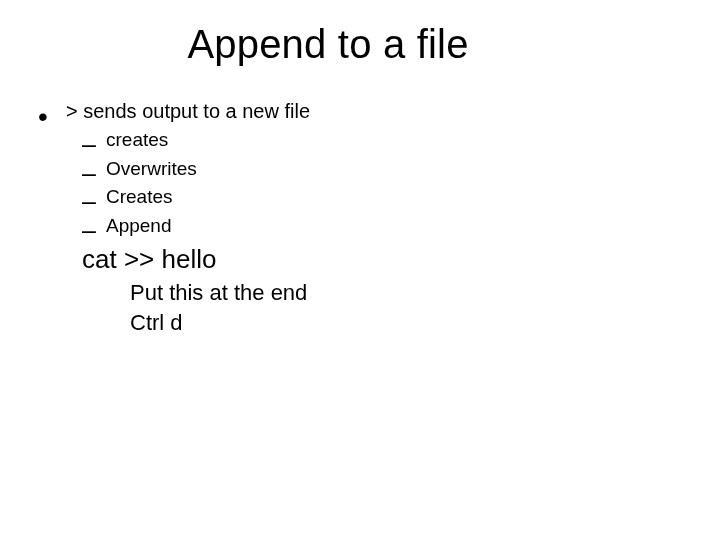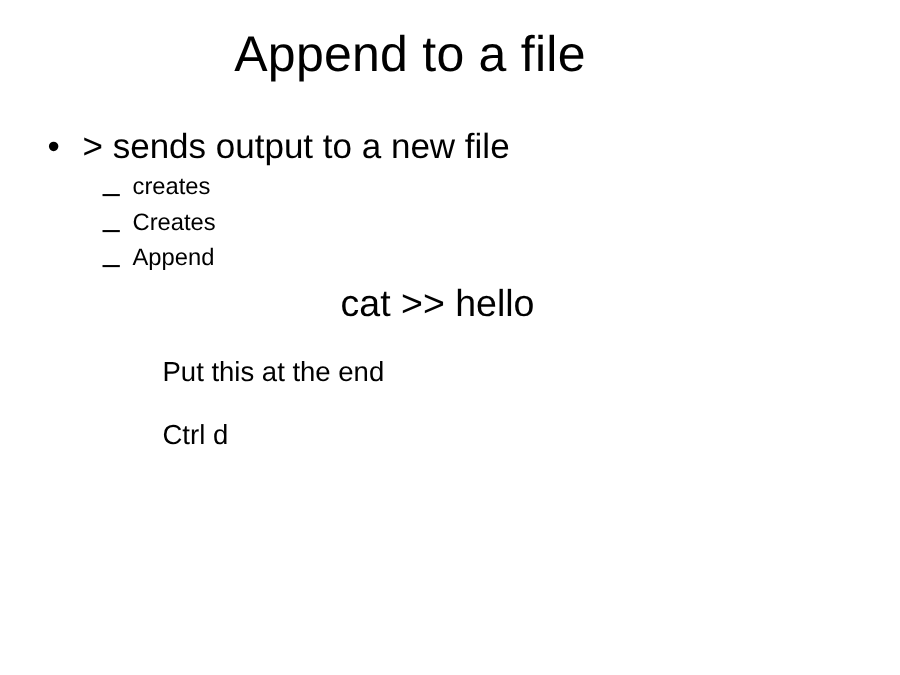--- a/index.html
+++ b/index.html
@@ -23,21 +23,21 @@
     font-weight: 400;
     padding-top: 22px;
     padding-bottom: 14px;
     letter-spacing: 0.2px;
   }
   .body {
     padding-left: 38px;
     padding-right: 38px;
   }
   .level1 {
-    font-size: 28px;
+    font-size: 20px;
     line-height: 1.25;
     margin-top: 18px;
     padding-left: 28px;
     position: relative;
   }
   .level1::before {
     content: "•";
     position: absolute;
     left: 0;
     top: 0;
@@ -51,43 +51,43 @@
     position: relative;
   }
   .level2::before {
     content: "–";
     position: absolute;
     left: 44px;
     top: 0;
     font-size: 25px;
   }
   .level2-plain {
-    font-size: 30px;
+    font-size: 26px;
     line-height: 1.3;
     margin-top: 4px;
     padding-left: 44px;
-    text-align: center;
   }
   .level3 {
     font-size: 22px;
     line-height: 1.35;
-    margin-top: 20px;
+    margin-top: 1px;
     padding-left: 92px;
   }
 </style>
 </head>
 <body>
 
 <div class="slide">
   <div class="title">Append to a file</div>
 
   <div class="body">
 
     <div class="level1">&gt; sends output to a new file</div>
     <div class="level2">creates</div>
+    <div class="level2">Overwrites</div>
 
     <div class="level2">Creates</div>
     <div class="level2">Append</div>
     <div class="level2-plain">cat &gt;&gt; hello</div>
     <div class="level3">Put this at the end</div>
     <div class="level3">Ctrl d</div>
 
   </div>
 </div>
 

